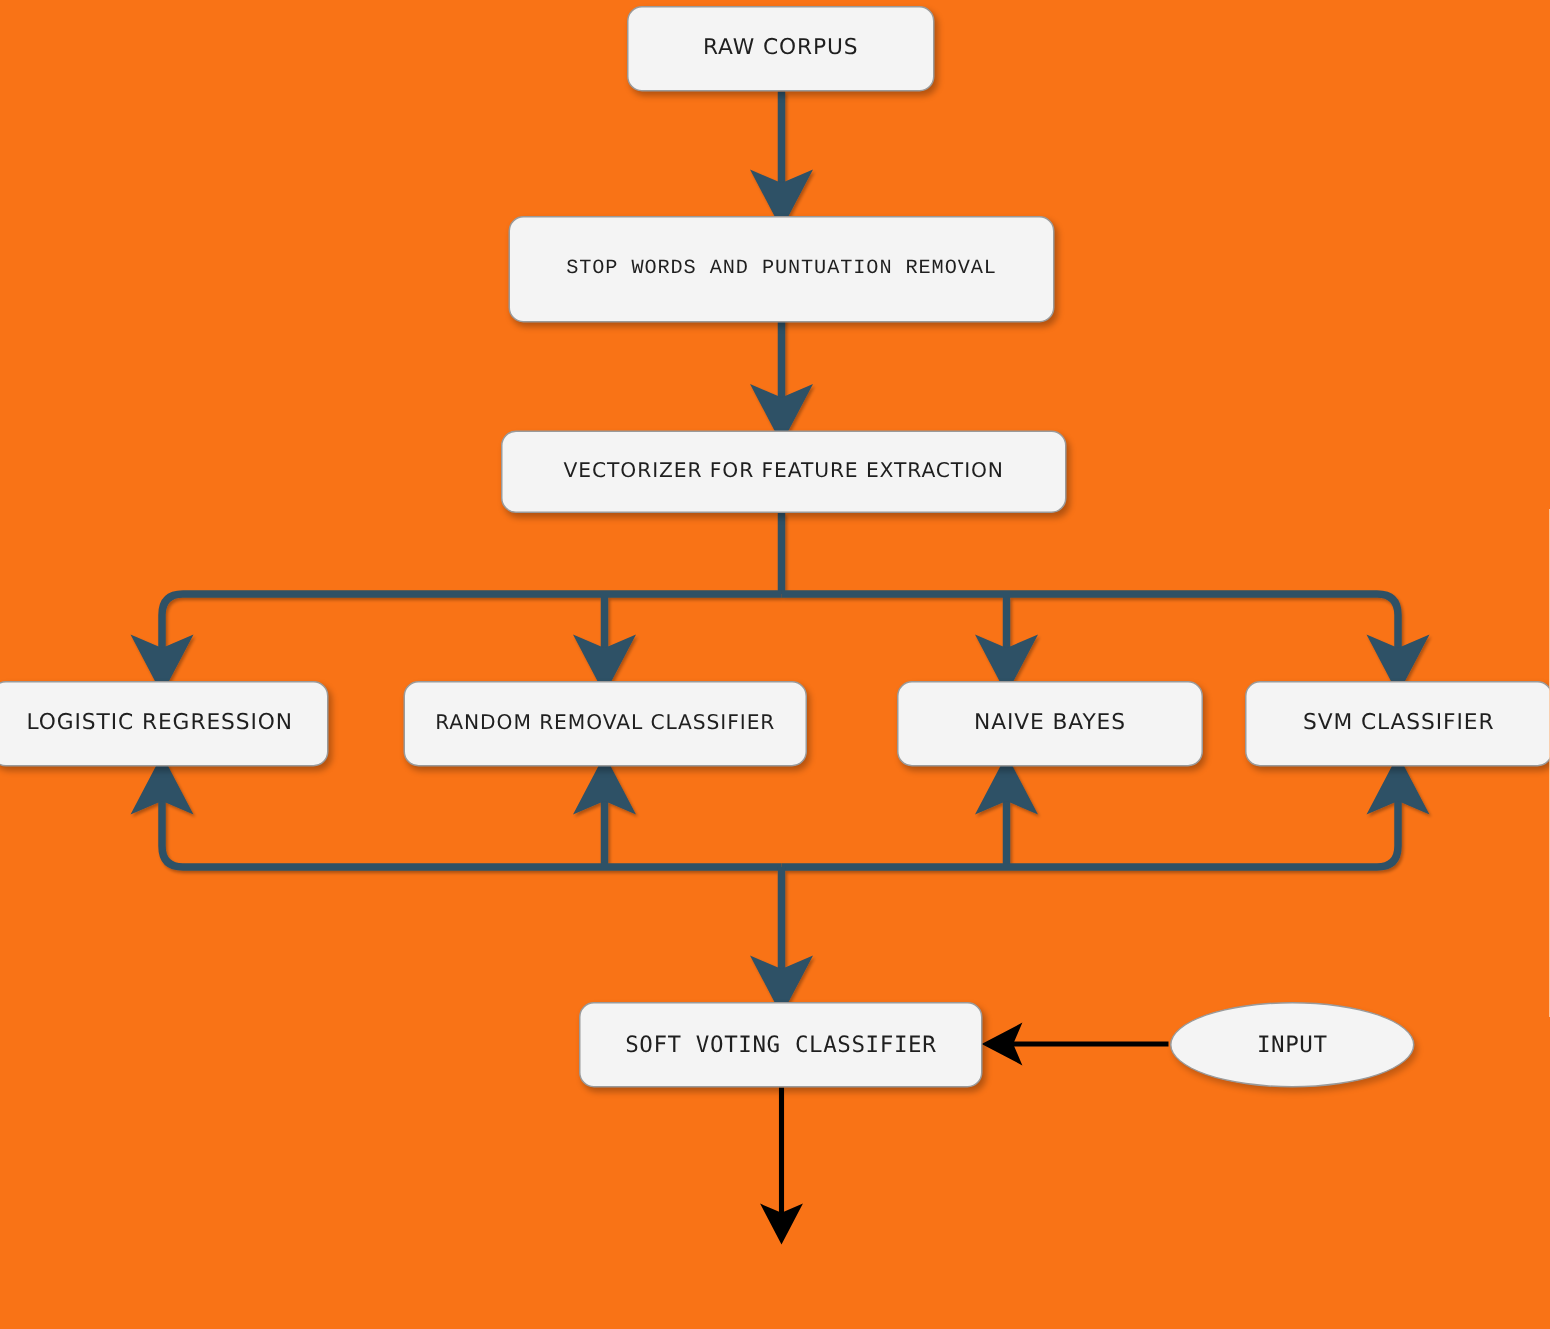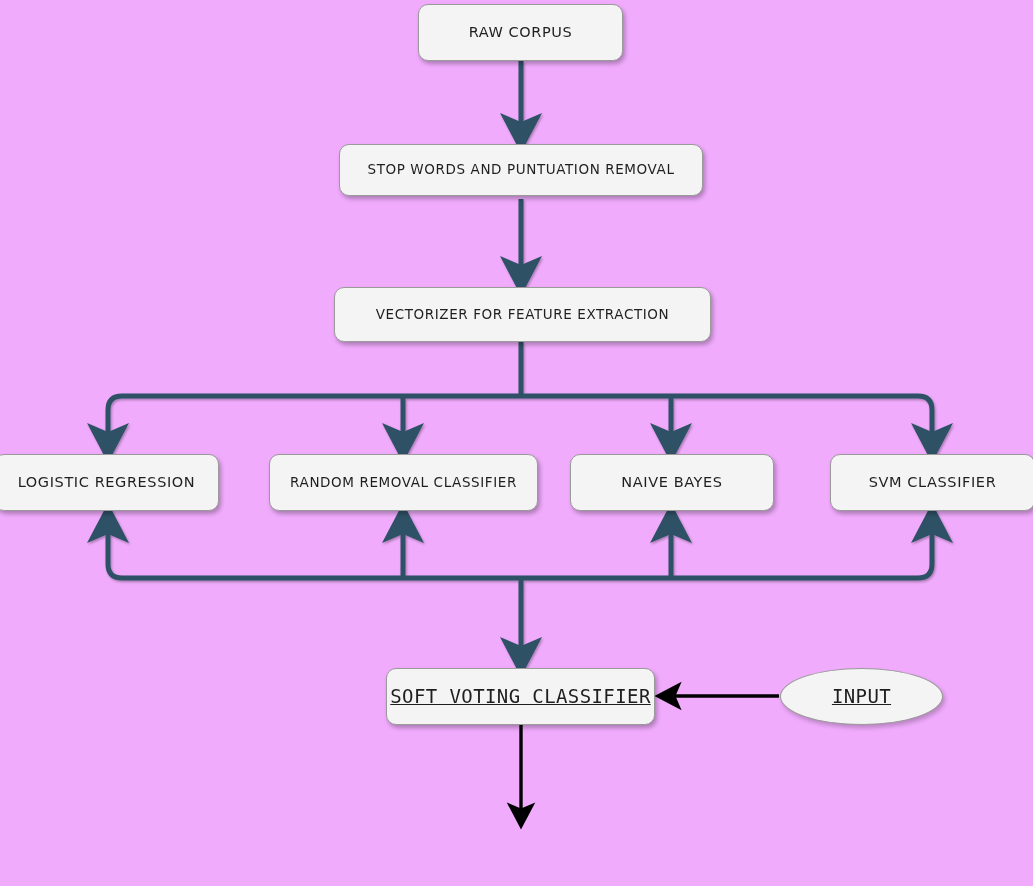--- a/index.html
+++ b/index.html
@@ -7,21 +7,21 @@
     padding: 0;
     background: #ffffff;
   }
   body {
     font-family: "DejaVu Sans", sans-serif;
   }
   #canvas {
     position: relative;
     width: 1033px;
     height: 886px;
-    background: #f0abfc;
+    background: #f97316;
     overflow: hidden;
   }
   #edges {
     position: absolute;
     left: 0;
     top: 0;
     width: 1033px;
     height: 886px;
   }
   .node {
@@ -48,22 +48,21 @@
   .node-label {
     display: block;
     white-space: nowrap;
     font-size: 14.5px;
     line-height: 1;
   }
   .node.small-text .node-label { font-size: 13.5px; }
   .node.mono .node-label {
     font-family: "DejaVu Sans Mono", monospace;
     letter-spacing: 0.4px;
-    font-size: 19px;
-    text-decoration: underline;
+    font-size: 15px;
   }
 </style>
 </head>
 <body>
 
 <div id="canvas">
 
   <svg id="edges" viewBox="0 0 1033 886" xmlns="http://www.w3.org/2000/svg">
     <defs>
       <marker id="arrow-pipe" markerWidth="9" markerHeight="9" refX="4.2" refY="4.5" orient="auto" markerUnits="strokeWidth">
@@ -103,37 +102,37 @@
       <path d="M779,696 L668,696" marker-end="url(#arrow-black)"></path>
 
       <path d="M521,725 L521,816" marker-end="url(#arrow-black)"></path>
     </g>
   </svg>
 
   <div class="node rounded" style="left:418px; top:4px; width:205px; height:57px;">
     <span class="node-label">RAW CORPUS</span>
   </div>
 
-  <div class="node rounded small-text" style="left:339px; top:144px; width:364px; height:52px;">
+  <div class="node rounded small-text" style="left:339px; top:144px; width:364px; height:71px;font-family:Liberation Mono, monospace;">
     <span class="node-label">STOP WORDS AND PUNTUATION REMOVAL</span>
   </div>
 
   <div class="node rounded small-text" style="left:334px; top:287px; width:377px; height:55px;">
     <span class="node-label">VECTORIZER FOR FEATURE EXTRACTION</span>
   </div>
 
   <div class="node rounded" style="left:-6px; top:454px; width:225px; height:57px;">
     <span class="node-label">LOGISTIC REGRESSION</span>
   </div>
 
   <div class="node rounded small-text" style="left:269px; top:454px; width:269px; height:57px;">
     <span class="node-label">RANDOM REMOVAL CLASSIFIER</span>
   </div>
 
-  <div class="node rounded" style="left:570px; top:454px; width:204px; height:57px;">
+  <div class="node rounded" style="left:598px; top:454px; width:204px; height:57px;">
     <span class="node-label">NAIVE BAYES</span>
   </div>
 
   <div class="node rounded" style="left:830px; top:454px; width:205px; height:57px;">
     <span class="node-label">SVM CLASSIFIER</span>
   </div>
 
   <div class="node rounded mono" style="left:386px; top:668px; width:269px; height:57px;">
     <span class="node-label">SOFT VOTING CLASSIFIER</span>
   </div>

